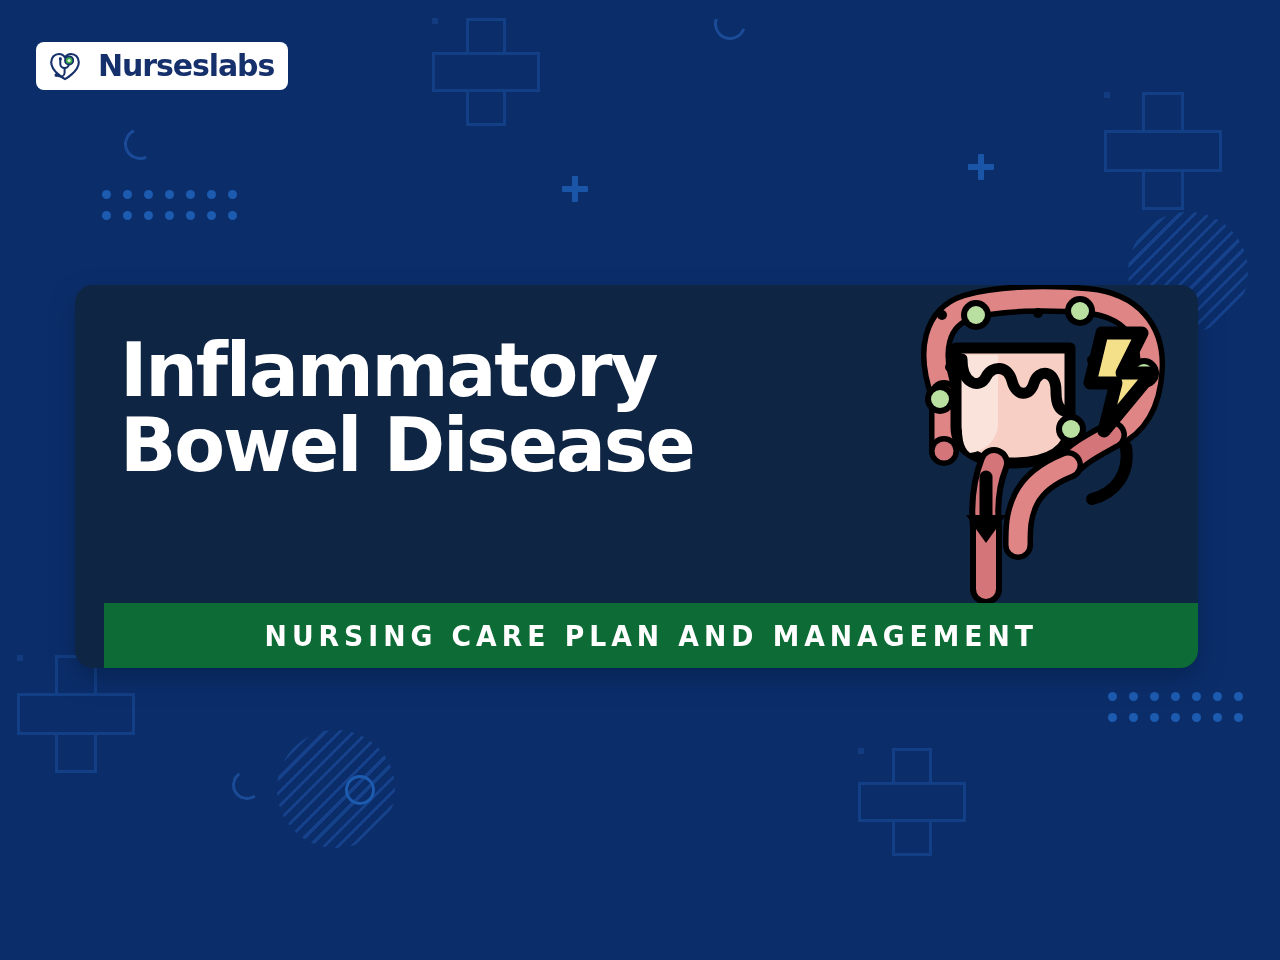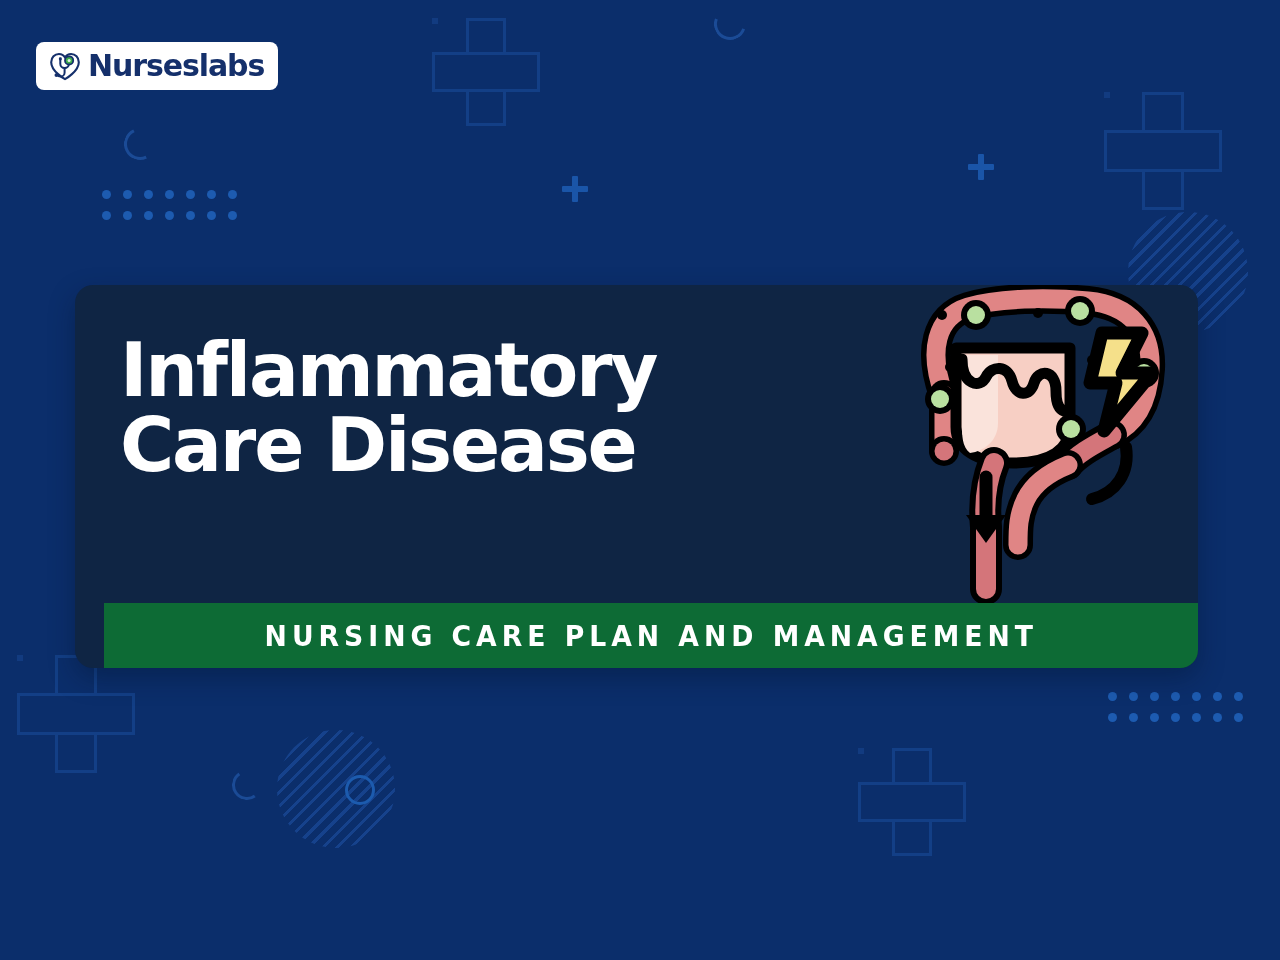--- a/index.html
+++ b/index.html
@@ -99,21 +99,21 @@
   .logo-pill {
     position: absolute;
     left: 36px;
     top: 42px;
     height: 48px;
     background: #ffffff;
     border-radius: 8px;
     display: flex;
     align-items: center;
     padding: 0 14px 0 12px;
-    gap: 6px;
+    gap: 16px;
   }
   .logo-mark { width: 34px; height: 32px; display: block; flex: 0 0 auto; }
   .logo-word {
     font-family: "DejaVu Sans", sans-serif;
     font-size: 30px;
     font-weight: bold;
     letter-spacing: -1.1px;
     color: #15306b;
     line-height: 1;
     white-space: nowrap;
@@ -278,21 +278,21 @@
         <circle cx="21.1" cy="10.4" r="1.5" fill="#ffffff" opacity="0.85"></circle>
       </svg>
     </span>
     <span class="logo-word">Nurseslabs</span>
   </div>
 
   <div class="card">
     <div class="card-top">
 
       <div class="card-title">Inflammatory
-Care Disease</div>
+Bowel Disease</div>
 
       <div class="card-illustration">
         <svg viewBox="0 0 290 330" xmlns="http://www.w3.org/2000/svg" aria-hidden="true">
           <g stroke="#000000" stroke-width="11" stroke-linecap="round" stroke-linejoin="round">
 
             <path d="M46 118
                      C30 74 38 40 70 30
                      C100 21 150 20 190 24
                      C232 28 254 54 252 92
                      C250 128 236 148 214 158" fill="none" stroke-width="30" stroke="#000000"></path>

